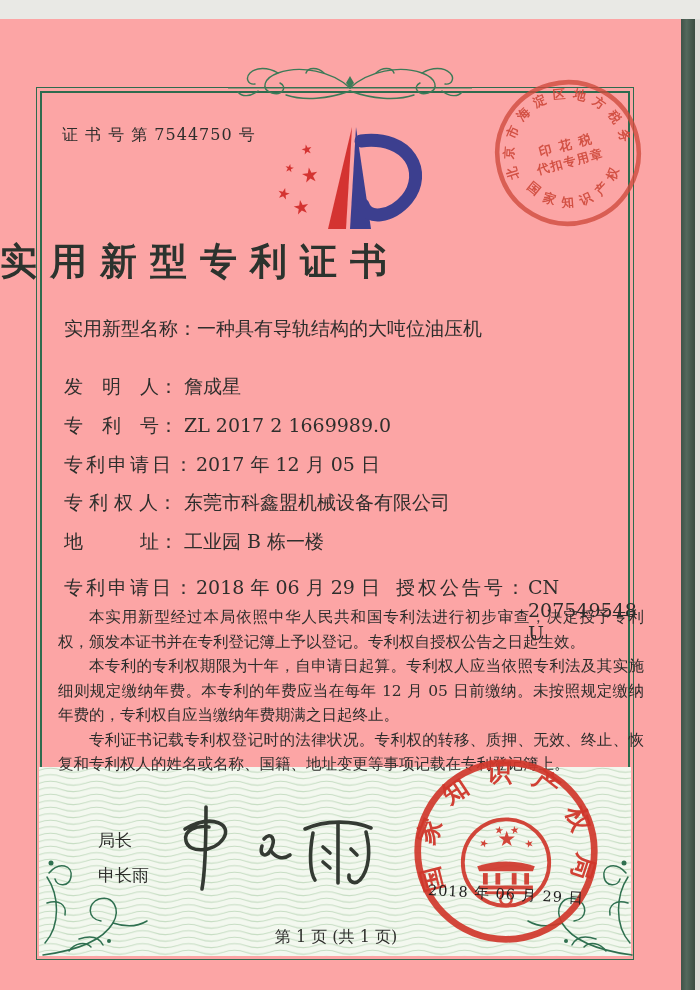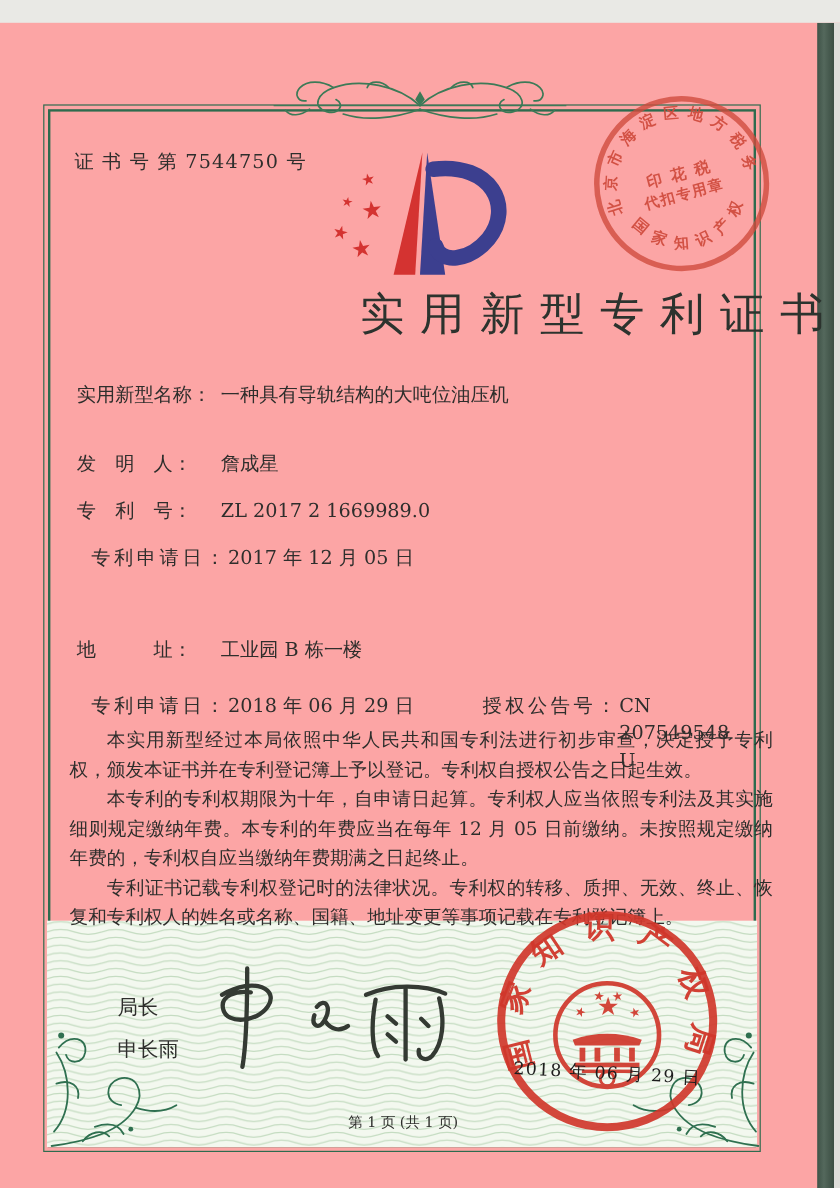--- a/index.html
+++ b/index.html
@@ -17,40 +17,40 @@
   .waves{position:absolute;left:39px;top:748px;z-index:2;}
   
   .ornament-top{position:absolute;left:228px;top:42px;z-index:3;}
   .flourish{position:absolute;z-index:3;}
   .flourish.left{left:39px;top:824px;}
   .flourish.right{left:521px;top:824px;transform:scaleX(-1);}
   
   .cert-no{position:absolute;left:62px;top:106px;font-size:16px;letter-spacing:1px;z-index:4;}
   .logo{position:absolute;left:268px;top:102px;z-index:4;}
   .tax-stamp{position:absolute;left:492px;top:58px;z-index:5;transform:rotate(-15deg);opacity:.92;}
-  .title{position:absolute;left:0;top:218px;width:700px;text-align:right;font-size:37px;
-         font-weight:400;letter-spacing:13px;color:#2c332e;z-index:4;}
-  
-  .row{position:absolute;left:64px;width:552px;display:flex;font-size:16px;line-height:23px;z-index:4;}
+  .title{position:absolute;left:0;top:218px;width:700px;text-align:left;font-size:37px;
+         font-weight:700;letter-spacing:13px;color:#2c332e;z-index:4;}
+  
+  .row{position:absolute;left:64px;width:552px;display:flex;font-size:19px;line-height:23px;z-index:4;}
   .flabel{flex:0 0 120px;white-space:pre;}
   .sp5 .flabel{letter-spacing:3px;flex-basis:126px;text-align:right;}
   .fvalue{flex:1;}
   .gval{flex:0 0 200px;}
   
   .body-text{position:absolute;left:58px;top:586px;width:586px;font-size:15.5px;
              line-height:24.5px;text-align:justify;z-index:4;}
   .body-text p{margin:0;text-indent:2em;}
   
   .officer{position:absolute;left:98px;top:804px;font-size:17px;line-height:35px;z-index:4;}
   .signature{position:absolute;left:165px;top:780px;z-index:4;}
   .grant-seal{position:absolute;left:410px;top:736px;z-index:4;}
   .seal-date{position:absolute;left:408px;top:866px;width:196px;text-align:center;
              font-size:14.5px;color:#1d1d1d;transform:rotate(3deg);z-index:5;letter-spacing:1px;}
   .page-footer{position:absolute;left:0;top:908px;width:672px;text-align:center;
-               font-size:12px;z-index:4;}
+               font-size:16px;z-index:4;}
   svg text{font-family:"DejaVu Serif","Liberation Serif",serif;}
 </style>
 </head>
 <body>
 
 <div class="page">
 
   <div class="cover-edge"></div>
   <div class="cover-sliver"></div>
 
@@ -155,20 +155,24 @@
     <span class="flabel">发　明　人：</span>
     <span class="fvalue">詹成星</span>
   </div>
   <div class="row" style="top:395px">
     <span class="flabel">专　利　号：</span>
     <span class="fvalue">ZL 2017 2 1669989.0</span>
   </div>
   <div class="row sp5" style="top:434px">
     <span class="flabel">专利申请日：</span>
     <span class="fvalue">2017 年 12 月 05 日</span>
+  </div>
+  <div class="row" style="top:472px">
+    <span class="flabel">专 利 权 人：</span>
+    <span class="fvalue">东莞市科鑫盟机械设备有限公司</span>
   </div>
   <div class="row" style="top:511px">
     <span class="flabel">地　　　址：</span>
     <span class="fvalue">
       <div>工业园 B 栋一楼</div>
     </span>
   </div>
   <div class="row sp5" style="top:557px">
     <span class="flabel">专利申请日：</span>
     <span class="gval">2018 年 06 月 29 日</span>

